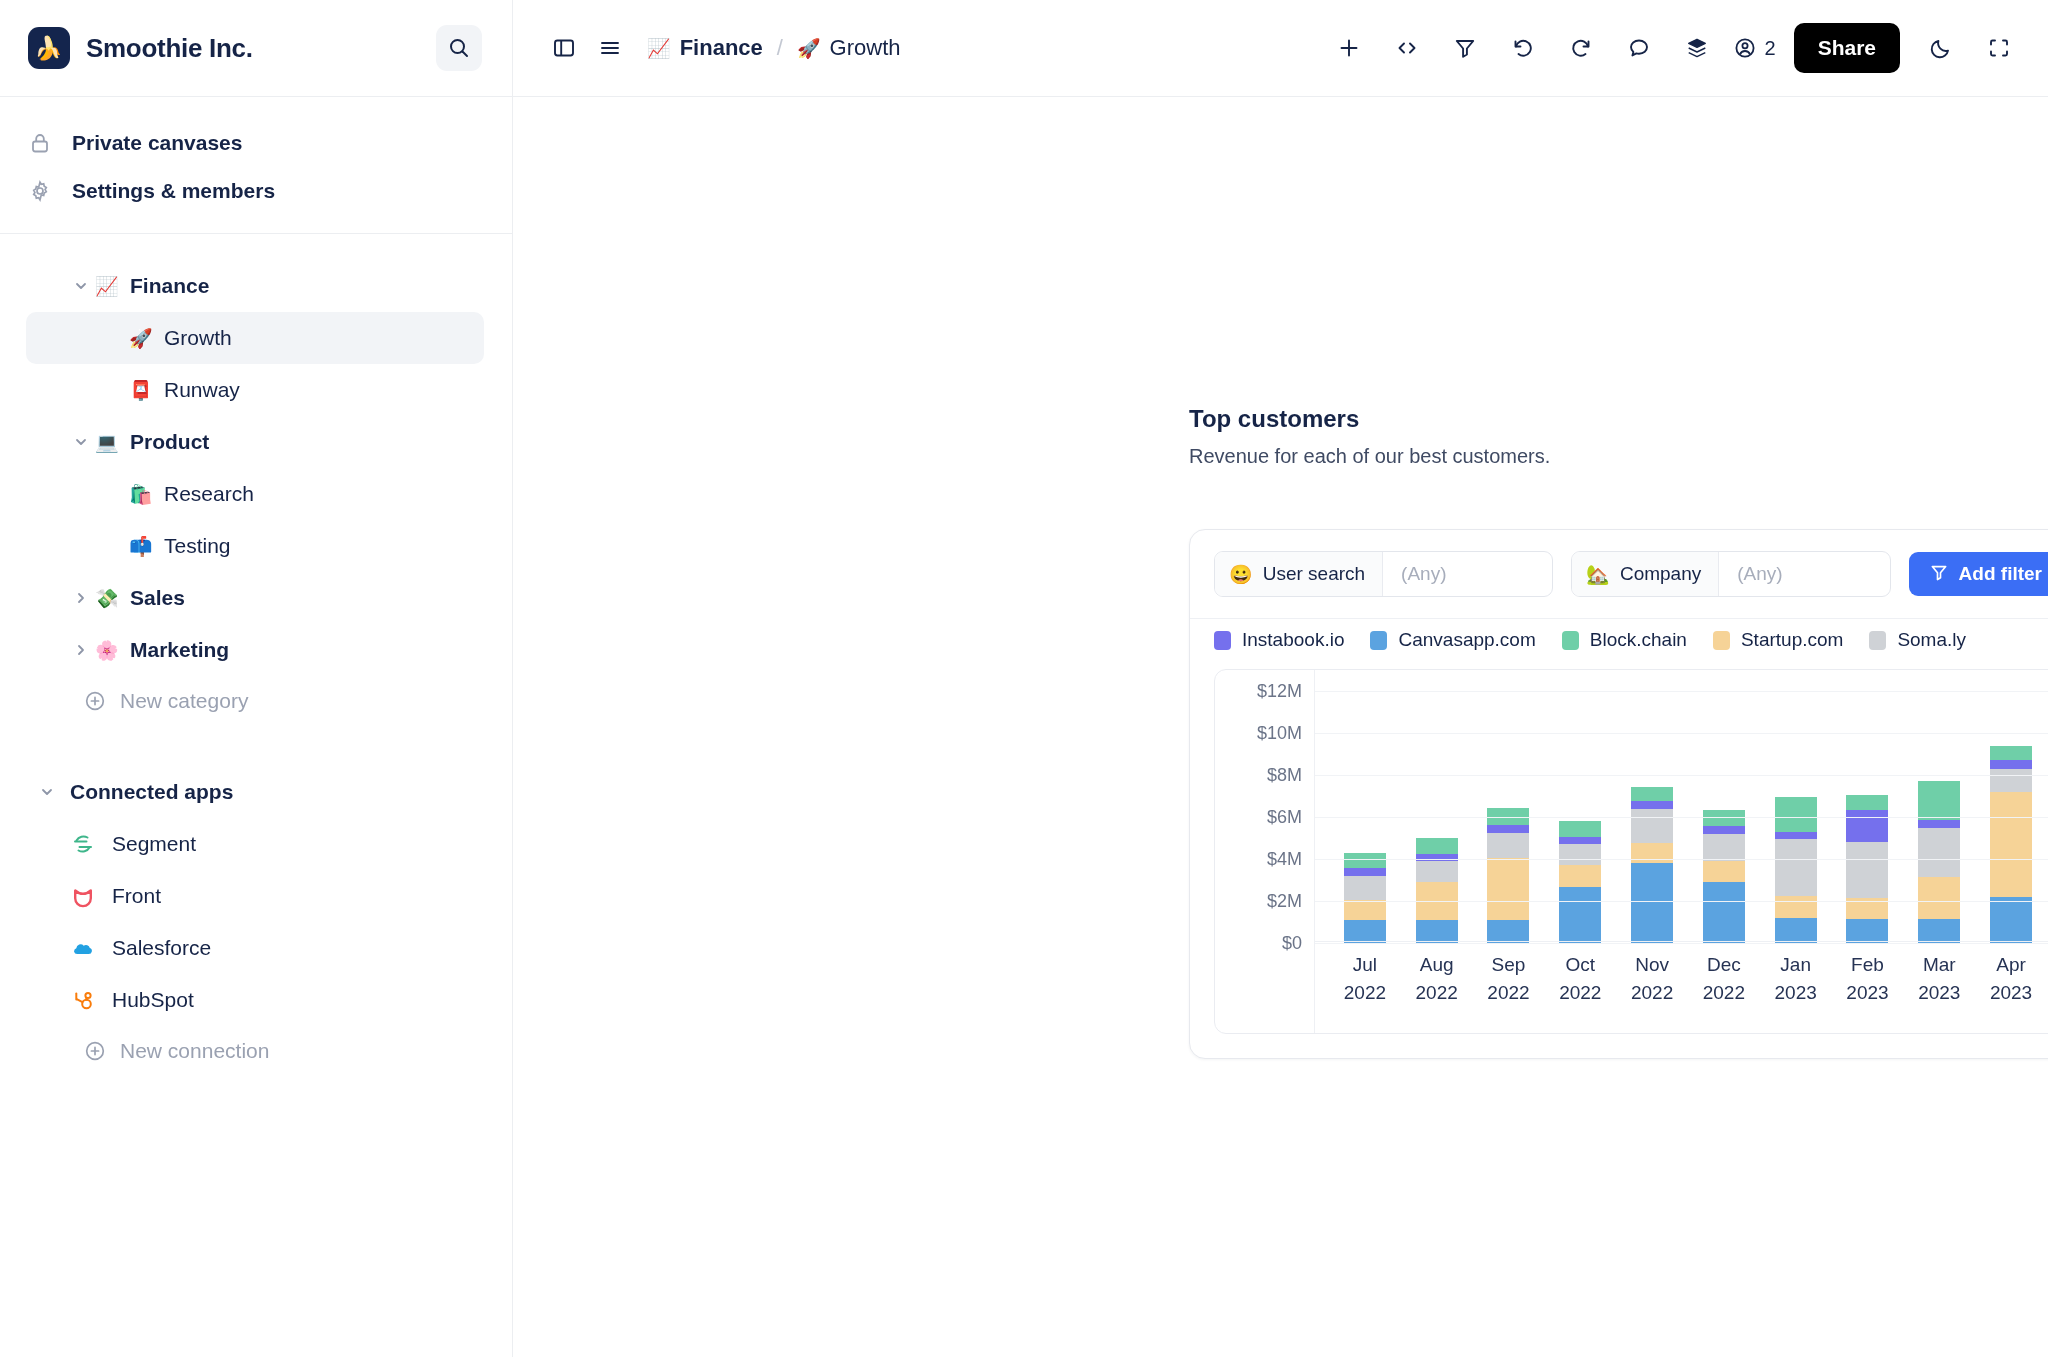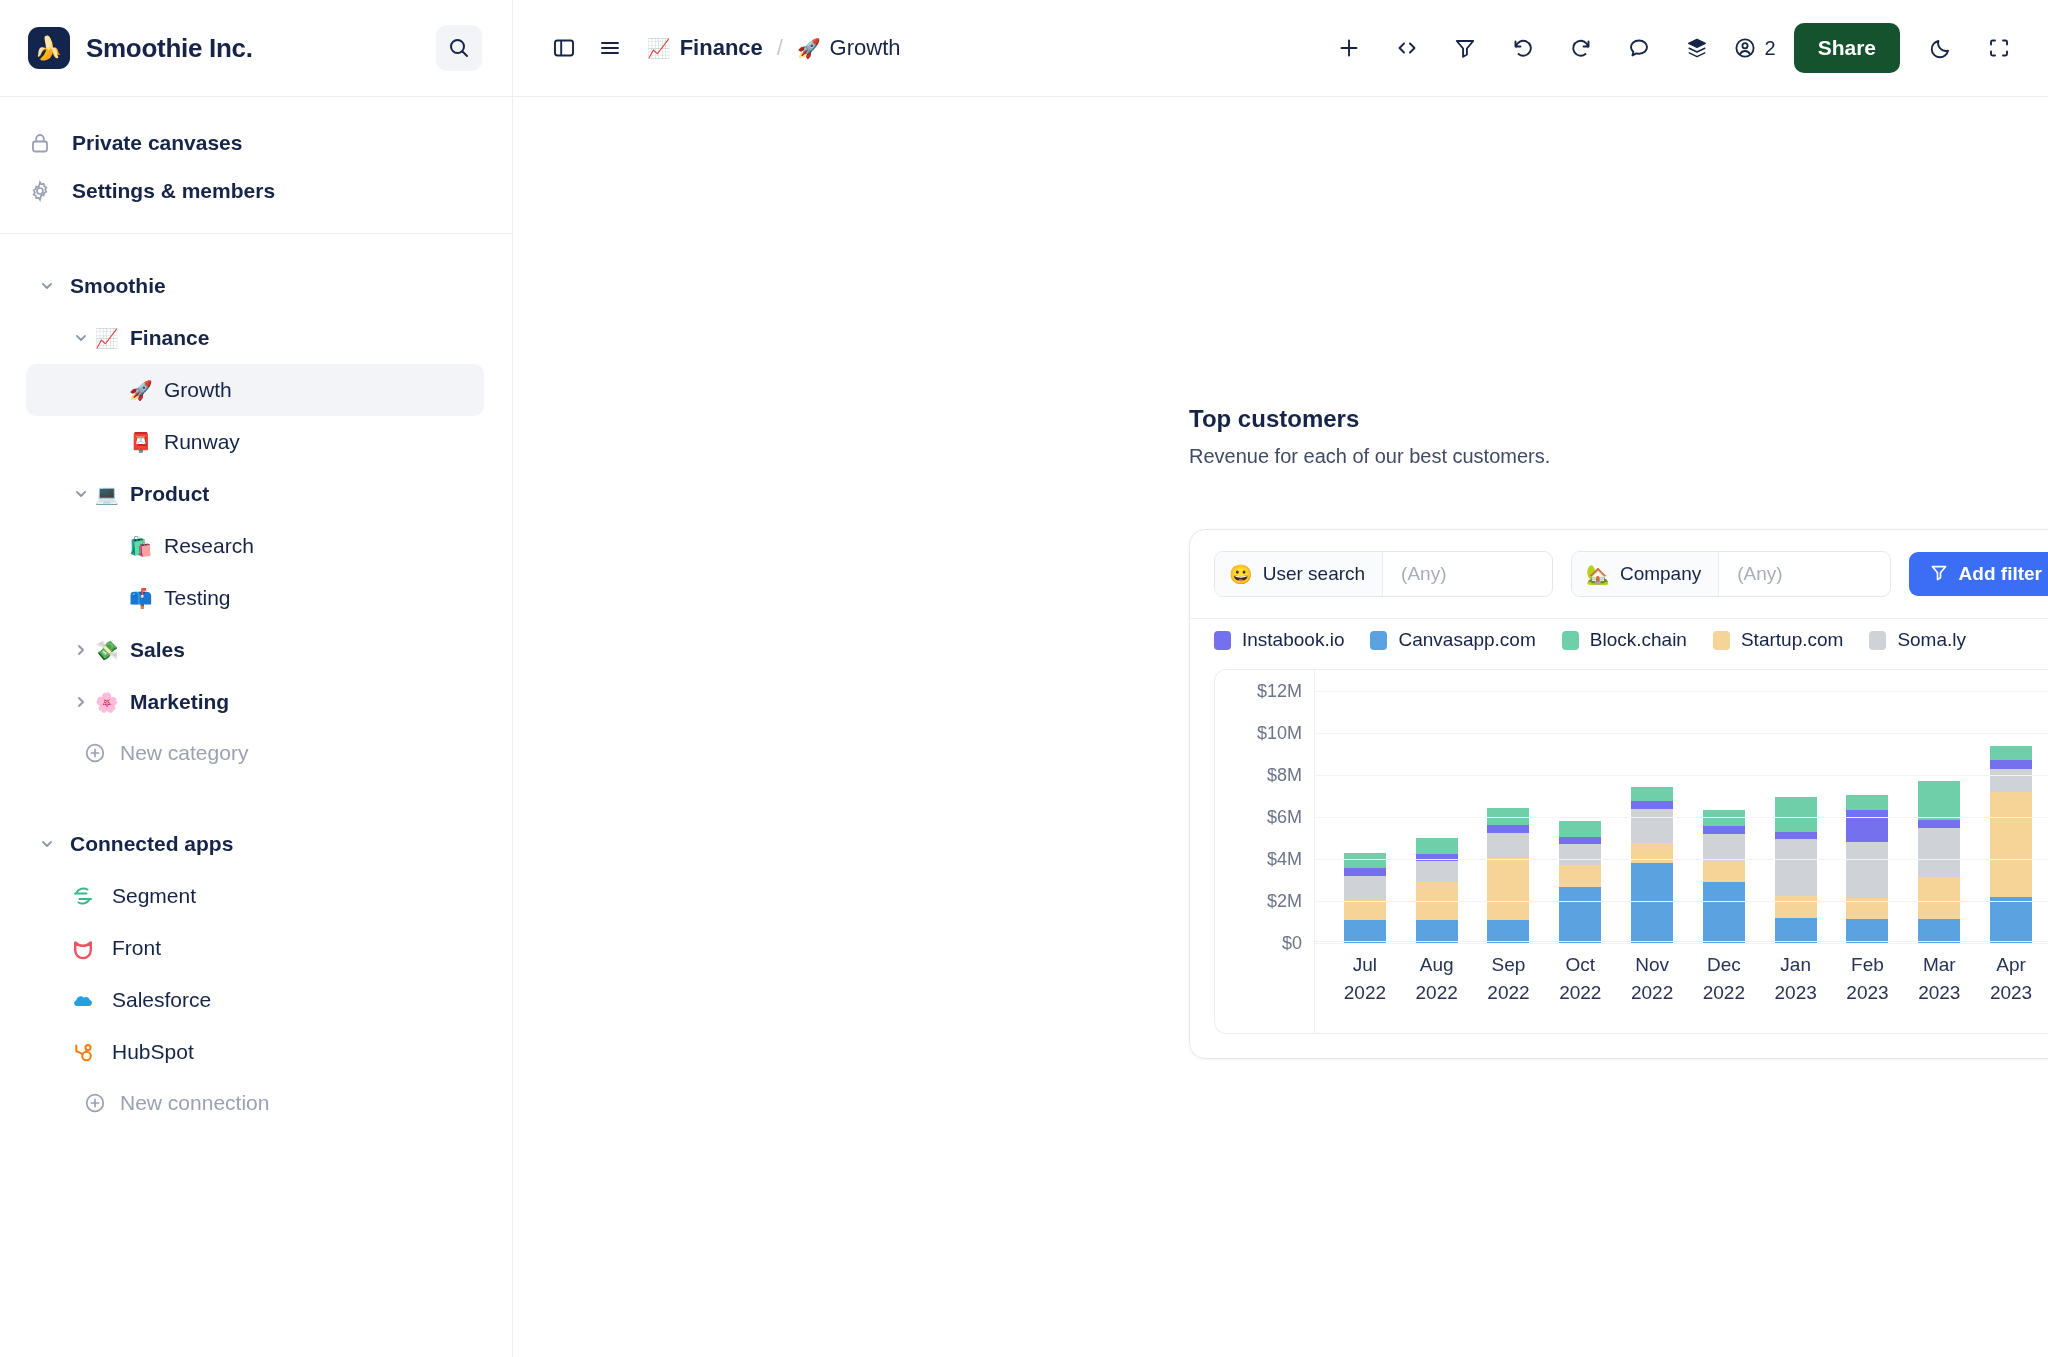--- a/index.html
+++ b/index.html
@@ -140,21 +140,21 @@
     flex-shrink: 0;
   }
   .crumbs { display:flex; align-items:center; margin-left: 14px; font-size: 22px; color:#162447; }
   .crumb { display:flex; align-items:center; cursor:pointer; }
   .crumb .cem { font-size: 19px; margin-right: 9px; }
   .crumb.bold .ctext { font-weight: bold; }
   .crumb-sep { margin: 0 14px; color:#c3c8d2; }
   .tb-right { margin-left:auto; display:flex; align-items:center; gap: 12px; }
   .people { display:flex; align-items:center; gap:7px; cursor:pointer; color:#162447; font-size:20px; }
   .share-btn {
-    background: #14532d; color: #fff;
+    background: #000000; color: #fff;
     font-size: 21px; font-weight: bold;
     border-radius: 10px;
     padding: 13px 24px;
     cursor: pointer;
     margin: 0 6px;
   }
 
   
   .canvas { flex: 1; position: relative; overflow: hidden; background:#fff; }
   .card-title {
@@ -309,28 +309,20 @@
             <circle cx="12" cy="12" r="3"></circle>
             <path d="M12 3.2l1.3 2.1 2.4-.5.5 2.4 2.1 1.3-1.2 2.1 1.2 2.1-2.1 1.3-.5 2.4-2.4-.5L12 20.8l-1.3-2.1-2.4.5-.5-2.4-2.1-1.3L6.9 13.4 5.7 11.3l2.1-1.3.5-2.4 2.4.5z"></path>
           </svg>
         </span>
         <span class="lbl">Settings &amp; members</span>
       </div>
     </div>
 
     <div class="sb-tree">
 
-      <div class="tree-row lvl0">
-        <span class="caret">
-          <svg width="16" height="16" viewBox="0 0 16 16" fill="none" stroke="#8e96a8" stroke-width="1.8">
-              <path d="M4 6l4 4 4-4" stroke-linecap="round" stroke-linejoin="round"></path>
-            </svg>
-        </span>
-        <span class="tlabel">Smoothie</span>
-      </div>
 
       <div class="tree-row lvl1">
         <span class="caret">
           <svg width="16" height="16" viewBox="0 0 16 16" fill="none" stroke="#8e96a8" stroke-width="1.8">
               <path d="M4 6l4 4 4-4" stroke-linecap="round" stroke-linejoin="round"></path>
             </svg>
         </span>
         <span class="emo">📈</span>
         <span class="tlabel">Finance</span>
       </div>

